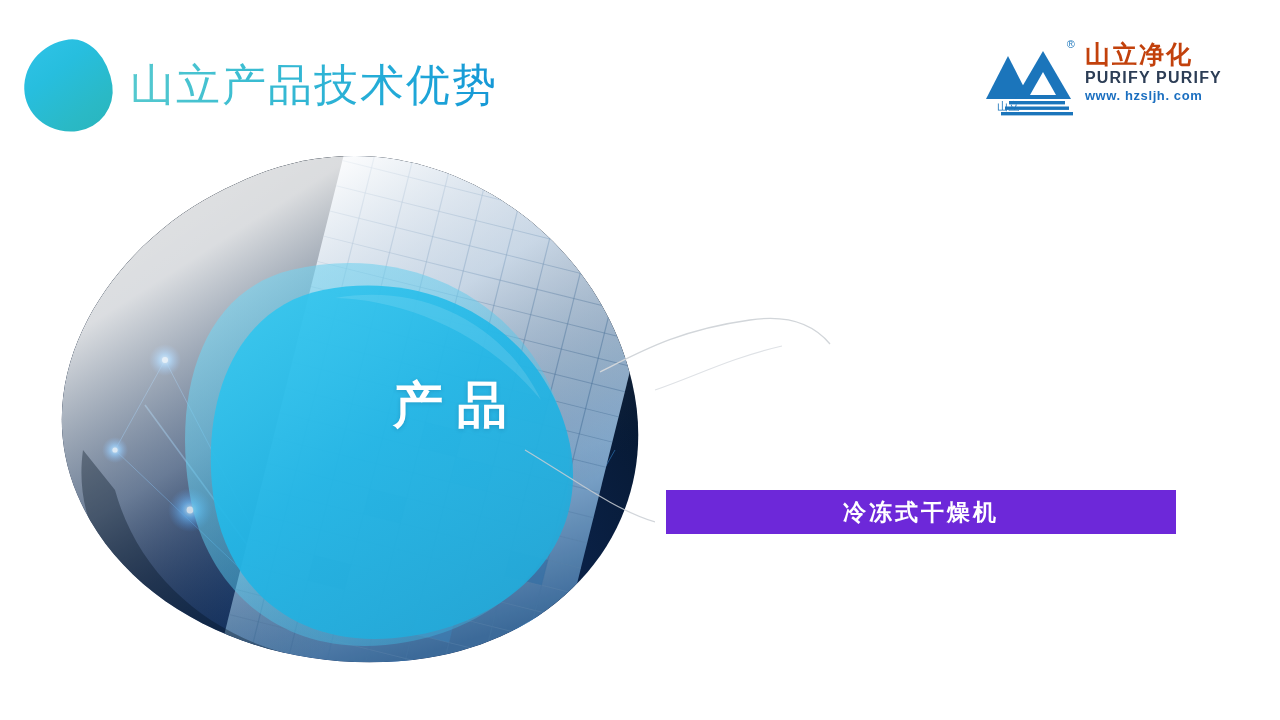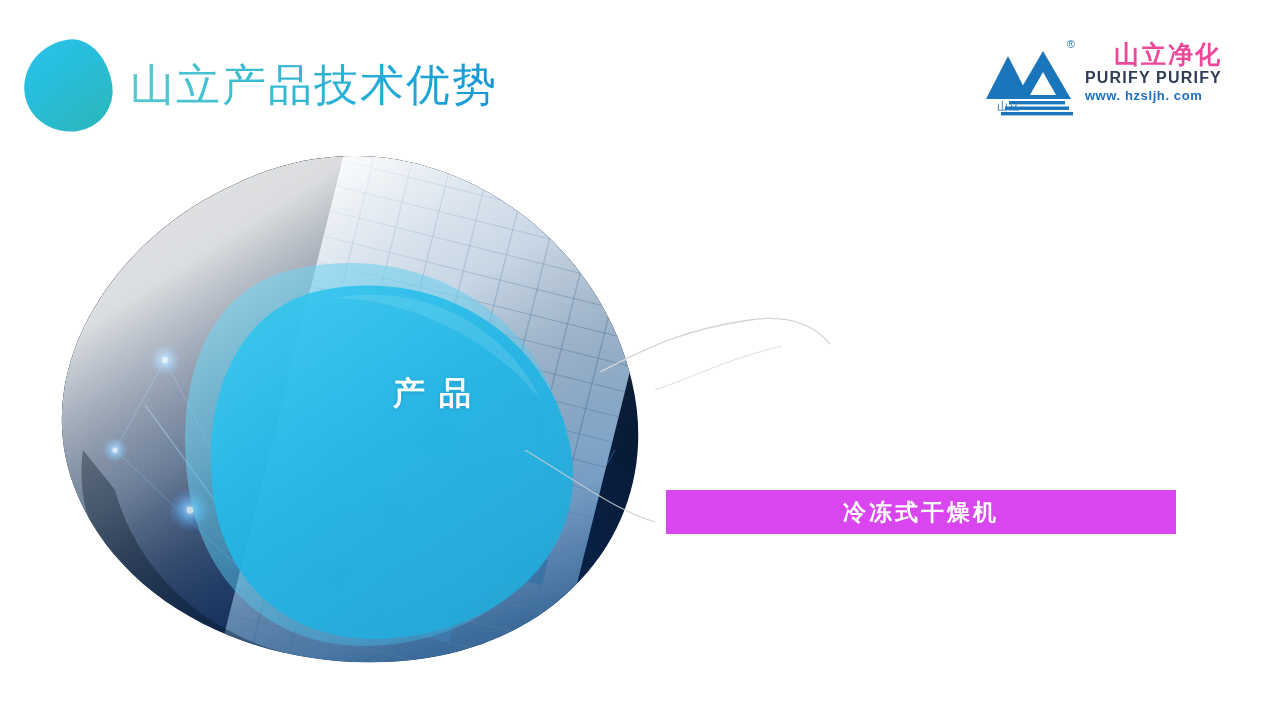--- a/index.html
+++ b/index.html
@@ -78,25 +78,24 @@
     letter-spacing: 0.5px;
     font-family: "DejaVu Sans", sans-serif;
     margin-left: 16px;
   }
   .logo-text {
     padding-top: 4px;
   }
   .logo-cn {
     font-size: 25px;
     font-weight: 600;
-    color: #ec4899;
+    color: #c2410c;
     letter-spacing: 2px;
     line-height: 1.05;
     font-family: "DejaVu Sans", "Liberation Sans", sans-serif;
-    text-align: right;
   }
   .logo-en {
     font-size: 16px;
     font-weight: 600;
     color: #2c3d55;
     letter-spacing: 1.2px;
     line-height: 1.25;
     font-family: "Liberation Sans", sans-serif;
   }
   .logo-url {
@@ -123,21 +122,21 @@
     left: 0;
     top: 0;
     width: 600px;
     height: 520px;
     pointer-events: none;
   }
   .art-cn {
     position: absolute;
     left: 338px;
     top: 222px;
-    font-size: 32px;
+    font-size: 50px;
     font-weight: 700;
     color: #ffffff;
     letter-spacing: 14px;
     font-family: Liberation Sans, sans-serif;
     text-shadow: 0 1px 4px rgba(0,40,80,.18);
   }
   .art-en {
     position: absolute;
     left: 225px;
     top: 286px;
@@ -161,21 +160,21 @@
     letter-spacing: 0.3px;
     font-family: "DejaVu Sans", "Liberation Sans", sans-serif;
     text-align: justify;
   }
   .banner {
     position: absolute;
     left: 666px;
     top: 490px;
     width: 510px;
     height: 44px;
-    background: #d946ef;
+    background: #6d28d9;
     display: flex;
     align-items: center;
     justify-content: center;
   }
   .banner-text {
     color: #ffffff;
     font-size: 23px;
     font-weight: 700;
     letter-spacing: 3px;
     font-family: "DejaVu Sans", "Liberation Sans", sans-serif;

